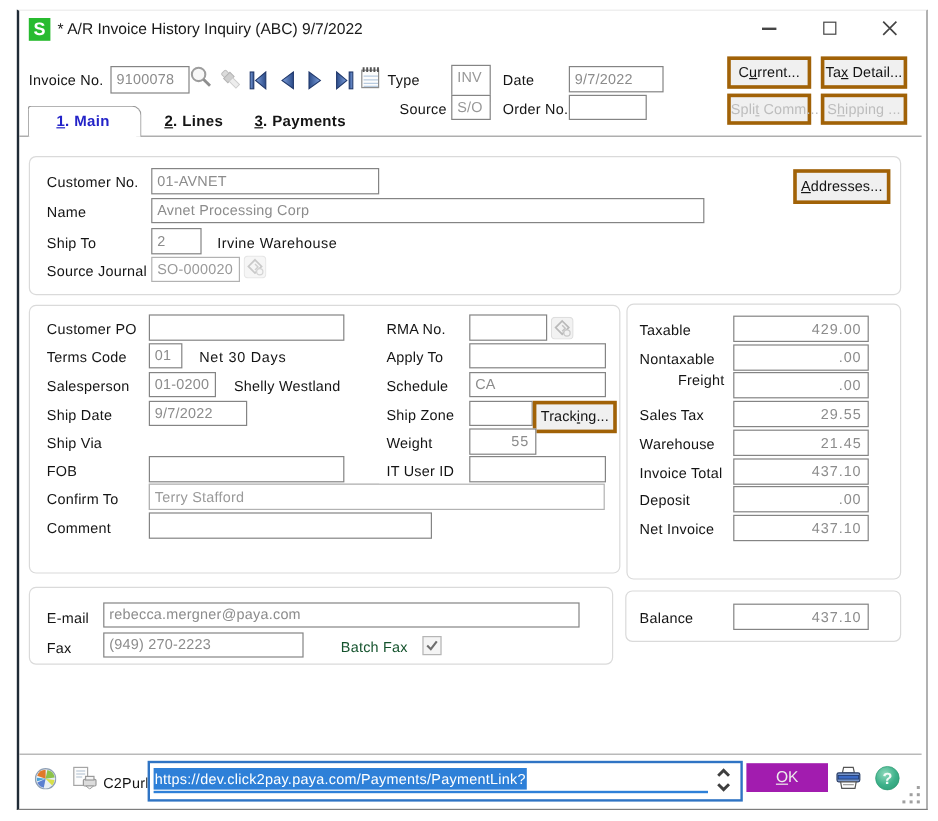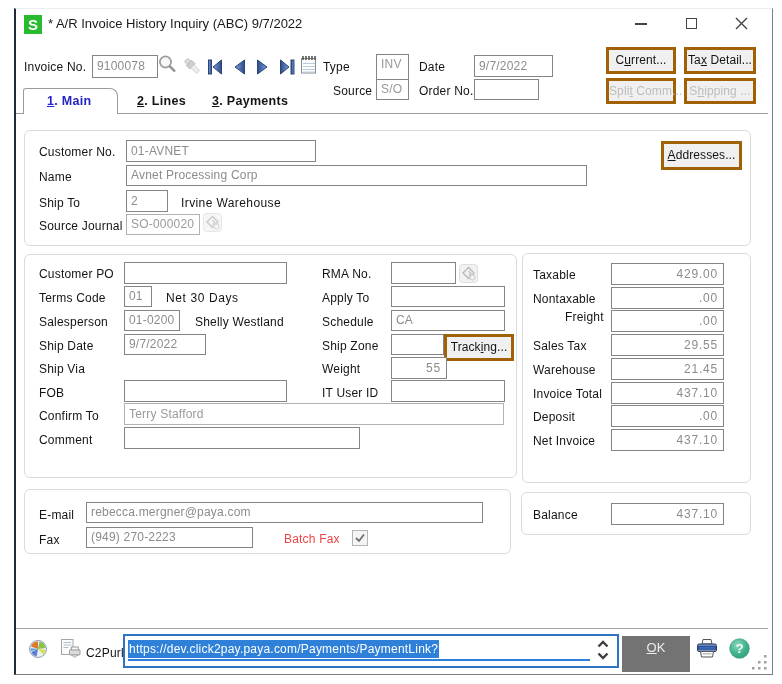--- a/index.html
+++ b/index.html
@@ -181,21 +181,21 @@
 <div class="lbl" style="left:533px;top:410px;">Deposit</div>
 <div class="fld num" style="left:611px;top:405px;width:113px;height:22px;line-height:20px;">.00</div>
 <div class="lbl" style="left:533px;top:434px;">Net Invoice</div>
 <div class="fld num" style="left:611px;top:429px;width:113px;height:22px;line-height:20px;">437.10</div>
 
 <div class="grp" style="left:24px;top:489px;width:485px;height:63px;"></div>
 <div class="lbl" style="left:39px;top:508px;">E-mail</div>
 <div class="fld" style="left:86px;top:502px;width:397px;height:21px;line-height:19px;">rebecca.mergner@paya.com</div>
 <div class="lbl" style="left:39px;top:533px;">Fax</div>
 <div class="fld" style="left:86px;top:527px;width:167px;height:21px;line-height:19px;">(949) 270-2223</div>
-<div class="lbl" style="left:284px;top:532px;color:#ef4444;">Batch Fax</div>
+<div class="lbl" style="left:284px;top:532px;color:#14532d;">Batch Fax</div>
 <div class="ab" style="left:352px;top:530px;width:14px;height:14px;border:1px solid #b5b5b5;background:#f4f4f4;"></div>
 <svg class="ab" style="left:353px;top:531px;" width="14" height="14">
  <path d="M3 7 L6 10 L11 3.5" stroke="#6e6e6e" stroke-width="1.8" fill="none"></path>
   </svg>
 
 <div class="grp" style="left:521px;top:492px;width:228px;height:41px;"></div>
 <div class="lbl" style="left:533px;top:508px;">Balance</div>
 <div class="fld num" style="left:611px;top:503px;width:113px;height:22px;line-height:20px;">437.10</div>
 
 <div class="ab" style="left:16px;top:628px;width:752px;height:1px;background:#a8a8a8;"></div>
@@ -221,21 +221,21 @@
     </g>
   </svg>
 <div class="lbl" style="left:86px;top:646px;">C2Purl</div>
 <div class="ab" style="left:123px;top:634px;width:492px;height:30px;border:2px solid #2f74c4;background:#fff;"></div>
 <div class="ab" style="left:128px;top:640px;background:#2e80d8;color:#fff;font-size:12px;letter-spacing:0.22px;line-height:18px;padding:0 1px;">https://dev.click2pay.paya.com/Payments/PaymentLink?</div>
 <div class="ab" style="left:128px;top:659px;width:462px;height:2px;background:#2e80d8;"></div>
 <svg class="ab" style="left:596px;top:640px;" width="14" height="20">
  <path d="M2.5 6.5 L7 2 L11.5 6.5" stroke="#3f3f3f" stroke-width="2.4" fill="none"></path>
  <path d="M2.5 13.5 L7 18 L11.5 13.5" stroke="#3f3f3f" stroke-width="2.4" fill="none"></path>
   </svg>
-<div class="ab" style="left:622px;top:636px;width:68px;height:36px;background:#737373;color:#ededed;
+<div class="ab" style="left:622px;top:636px;width:68px;height:24px;background:#a21caf;color:#ededed;
   font-size:13px;text-align:center;line-height:24px;"><u>O</u>K</div>
 <svg class="ab" style="left:696px;top:638px;" width="22" height="20">
  <path d="M6 6 L7 1.5 L15 1.5 L16 6 Z" fill="#fdfdfd" stroke="#555"></path>
  <rect x="1.5" y="6" width="19" height="7.5" rx="1.5" fill="#7795c8" stroke="#2c3f66"></rect>
  <rect x="2.5" y="8.2" width="17" height="3" fill="#3b69c4" stroke="#203a70" stroke-width="0.7"></rect>
  <path d="M4.5 13.5 L17.5 13.5 L16.5 19 L5.5 19 Z" fill="#fdfdfd" stroke="#555"></path>
  <line x1="6.5" y1="15.8" x2="15.5" y2="15.8" stroke="#a0a0a0"></line>
   </svg>
 <svg class="ab" style="left:729px;top:638px;" width="21" height="21">
  <defs>

